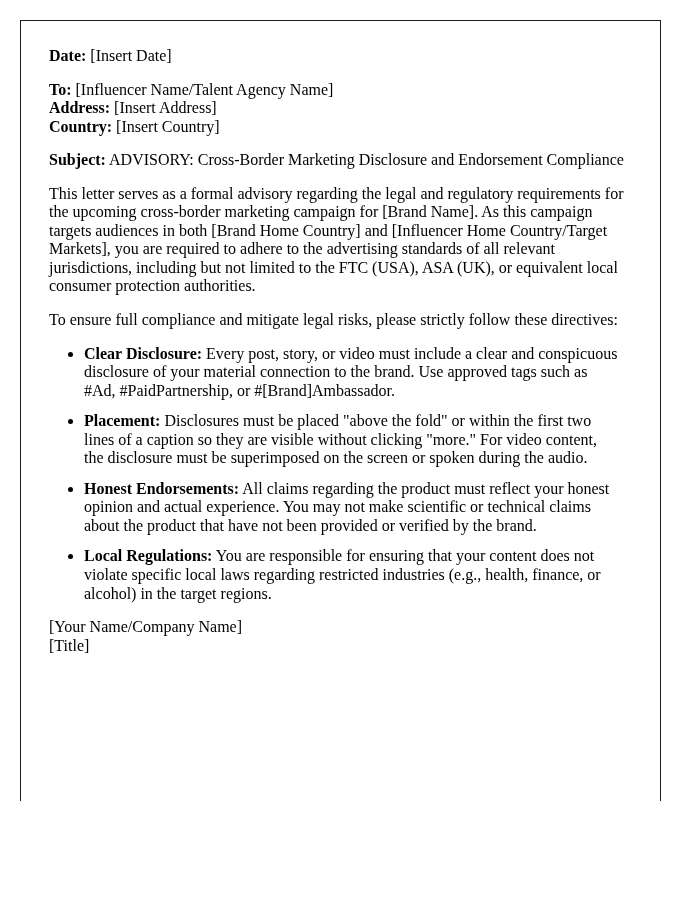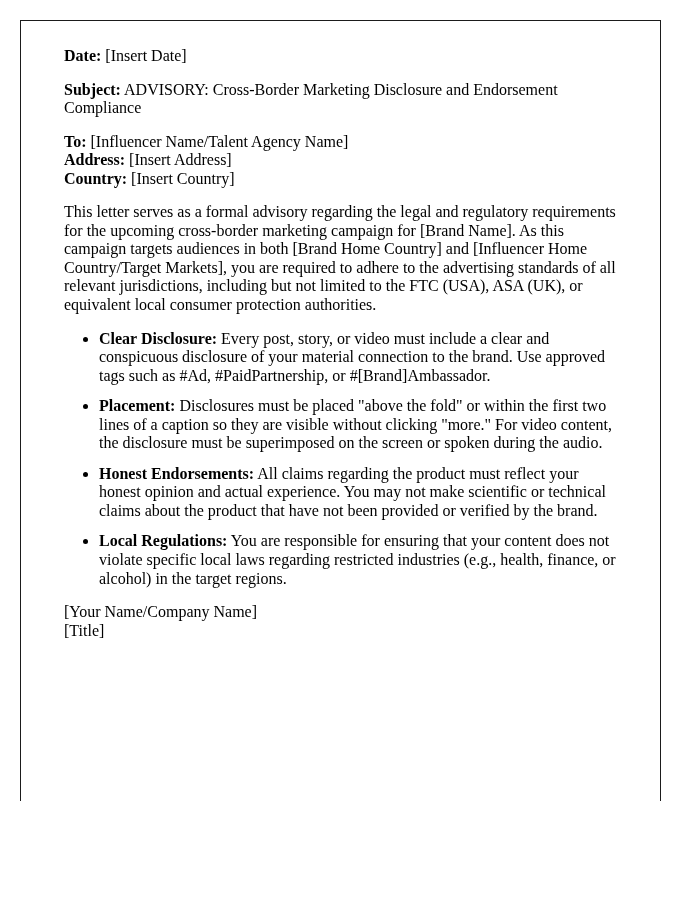--- a/index.html
+++ b/index.html
@@ -18,21 +18,21 @@
   }
   .letter-box {
     position: absolute;
     left: 20px;
     top: 20px;
     width: 641px;
     height: 781px;
     box-sizing: border-box;
     border: 1.5px solid #1b1b1b;
     border-bottom: none;
-    padding: 26px 30px 0 43px;
+    padding: 26px 30px 0 28px;
     line-height: 1.16;
   }
   p {
     margin: 15px 0;
   }
   p.first-para {
     margin-top: 0;
   }
   b {
     font-weight: bold;
@@ -47,31 +47,32 @@
   }
 </style>
 </head>
 <body>
 
 <div class="letter-box">
 
   <p class="first-para"><b>Date:</b>
     <span>[Insert Date]</span></p>
 
-  <p><b>Subject:</b>
-    <span>ADVISORY: Cross-Border Marketing Disclosure and Endorsement Compliance</span></p>
-
   <p><b>To:</b>
     <span>[Influencer Name/Talent Agency Name]</span><br><b>Address:</b>
     <span>[Insert Address]</span><br><b>Country:</b>
     <span>[Insert Country]</span></p>
 
+  <p><b>Subject:</b>
+    <span>ADVISORY: Cross-Border Marketing Disclosure and Endorsement Compliance</span></p>
+
 
   <p>This letter serves as a formal advisory regarding the legal and regulatory requirements for the upcoming cross-border marketing campaign for [Brand Name]. As this campaign targets audiences in both [Brand Home Country] and [Influencer Home Country/Target Markets], you are required to adhere to the advertising standards of all relevant jurisdictions, including but not limited to the FTC (USA), ASA (UK), or equivalent local consumer protection authorities.</p>
 
+  <p>To ensure full compliance and mitigate legal risks, please strictly follow these directives:</p>
 
   <ul class="directives">
     <li><b>Clear Disclosure:</b>
       <span>Every post, story, or video must include a clear and conspicuous disclosure of your material connection to the brand. Use approved tags such as #Ad, #PaidPartnership, or #[Brand]Ambassador.</span></li>
     <li><b>Placement:</b>
       <span>Disclosures must be placed "above the fold" or within the first two lines of a caption so they are visible without clicking "more." For video content, the disclosure must be superimposed on the screen or spoken during the audio.</span></li>
     <li><b>Honest Endorsements:</b>
       <span>All claims regarding the product must reflect your honest opinion and actual experience. You may not make scientific or technical claims about the product that have not been provided or verified by the brand.</span></li>
     <li><b>Local Regulations:</b>
       <span>You are responsible for ensuring that your content does not violate specific local laws regarding restricted industries (e.g., health, finance, or alcohol) in the target regions.</span></li>

